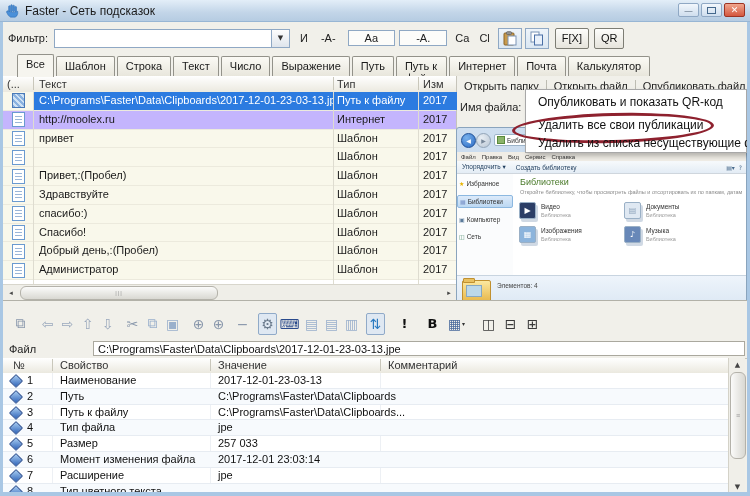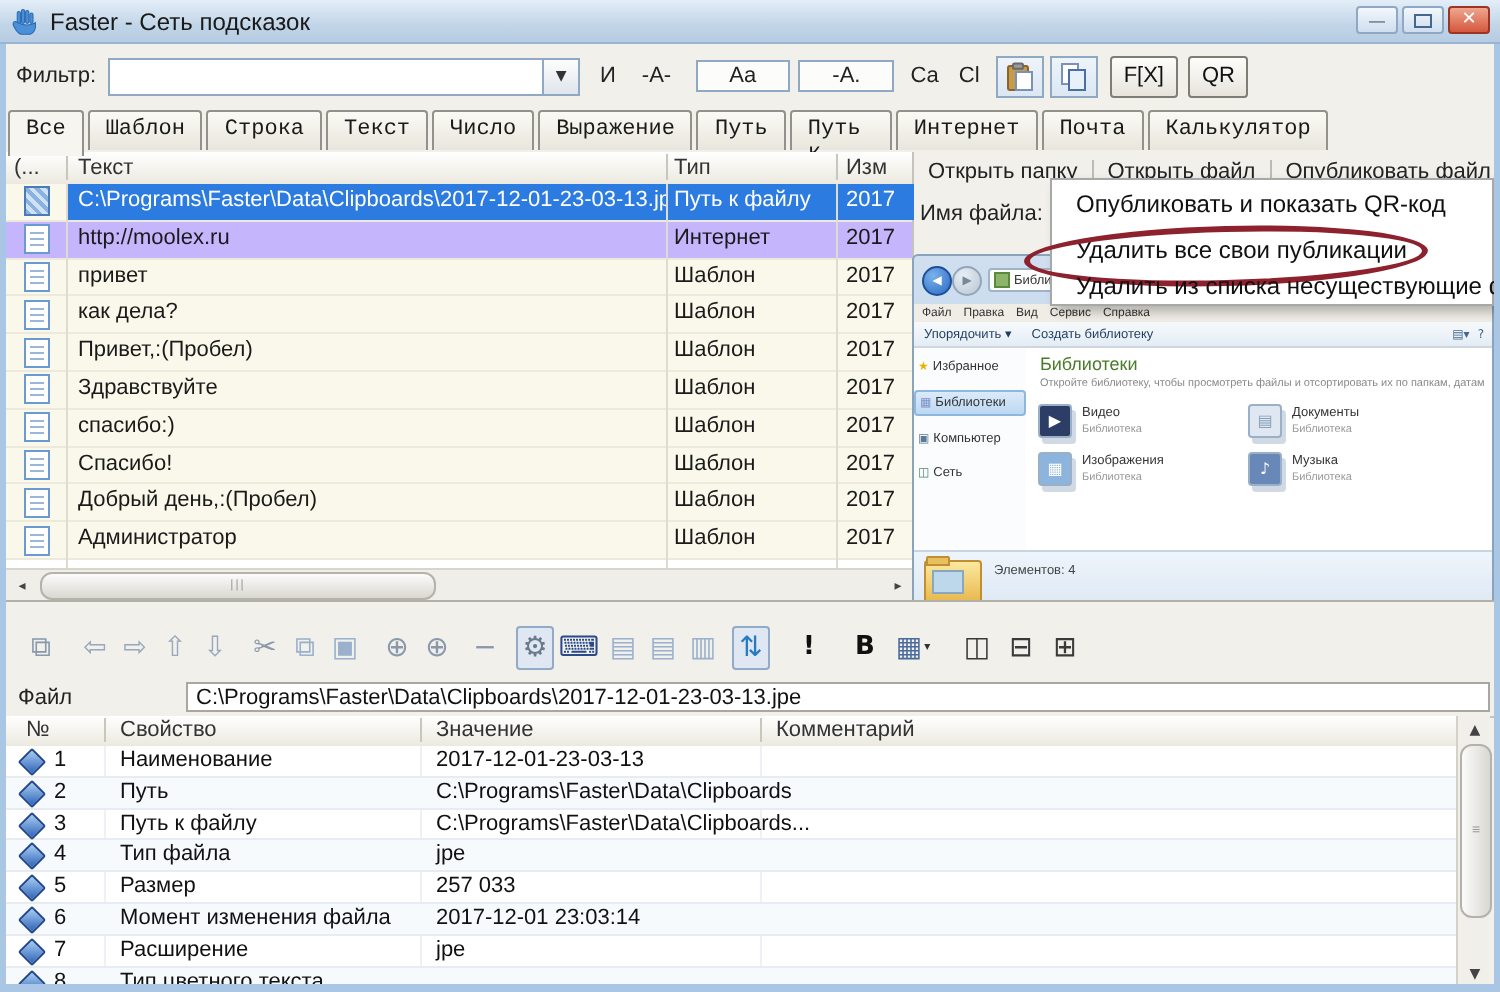--- a/index.html
+++ b/index.html
@@ -30,21 +30,21 @@
     background:linear-gradient(#fdfdfd,#dfe5ec);border-left:1px solid #8fa8c4;
     display:flex;align-items:center;justify-content:center;font-size:7px;color:#333;}
   .op{font-size:11px;color:#222;}
   .op.boxed{border:1px solid #8fa8c4;background:#fcfcfa;padding:1px 16px;}
   .minibtn{width:24px;height:21px;border:1px solid #8fa8c4;background:linear-gradient(#eef4fa,#dbe7f2);
     display:flex;align-items:center;justify-content:center;box-sizing:border-box;}
   .pushbtn{height:21px;border:1px solid #7d7d74;border-radius:2px;background:linear-gradient(#fdfdfb,#e6e4dc);
     font-size:11px;color:#111;display:flex;align-items:center;padding:0 6px;box-sizing:border-box;}
 
   
-  .tab-strip{position:absolute;left:4px;top:55px;width:500px;height:21px;display:flex;align-items:flex-start;font-family:Liberation Mono, monospace;}
+  .tab-strip{position:absolute;left:17px;top:55px;width:500px;height:21px;display:flex;align-items:center;}
   .tab{font-size:11px;color:#1a1a1a;padding:3px 8px 3px 8px;border:1px solid #93928a;border-bottom:none;
     background:linear-gradient(#fbfaf5,#e8e6dc);margin-right:2px;height:13px;border-radius:2px 2px 0 0;}
   .tab.active{background:#f6f5ef;height:16px;position:relative;z-index:2;}
 
   
   .grid{position:absolute;left:3px;top:76px;width:454px;height:224px;background:#fff;border-right:1px solid #c6c4ba;box-sizing:border-box;}
   .ghead{position:absolute;left:0;top:0;width:100%;height:16px;
     background:linear-gradient(#ffffff,#ebe9df);border-bottom:1px solid #c6c4b8;font-size:11px;color:#333;}
   .ghead span{position:absolute;top:2px;}
   .gh-sep{position:absolute;top:1px;width:1px;height:13px;background:#c9c7bb;}
@@ -254,21 +254,20 @@
           <span class="fic document-icon"></span>
         </div>
         <div class="c-text">привет</div>
         <div class="c-type">Шаблон</div>
         <div class="c-date">2017</div>
       </div>
       <div class="grow ">
         <div class="c-icon">
           <span class="fic document-icon"></span>
         </div>
-        <div class="c-text">как дела?</div>
         <div class="c-type">Шаблон</div>
         <div class="c-date">2017</div>
       </div>
       <div class="grow ">
         <div class="c-icon">
           <span class="fic document-icon"></span>
         </div>
         <div class="c-text">Привет,:(Пробел)</div>
         <div class="c-type">Шаблон</div>
         <div class="c-date">2017</div>

